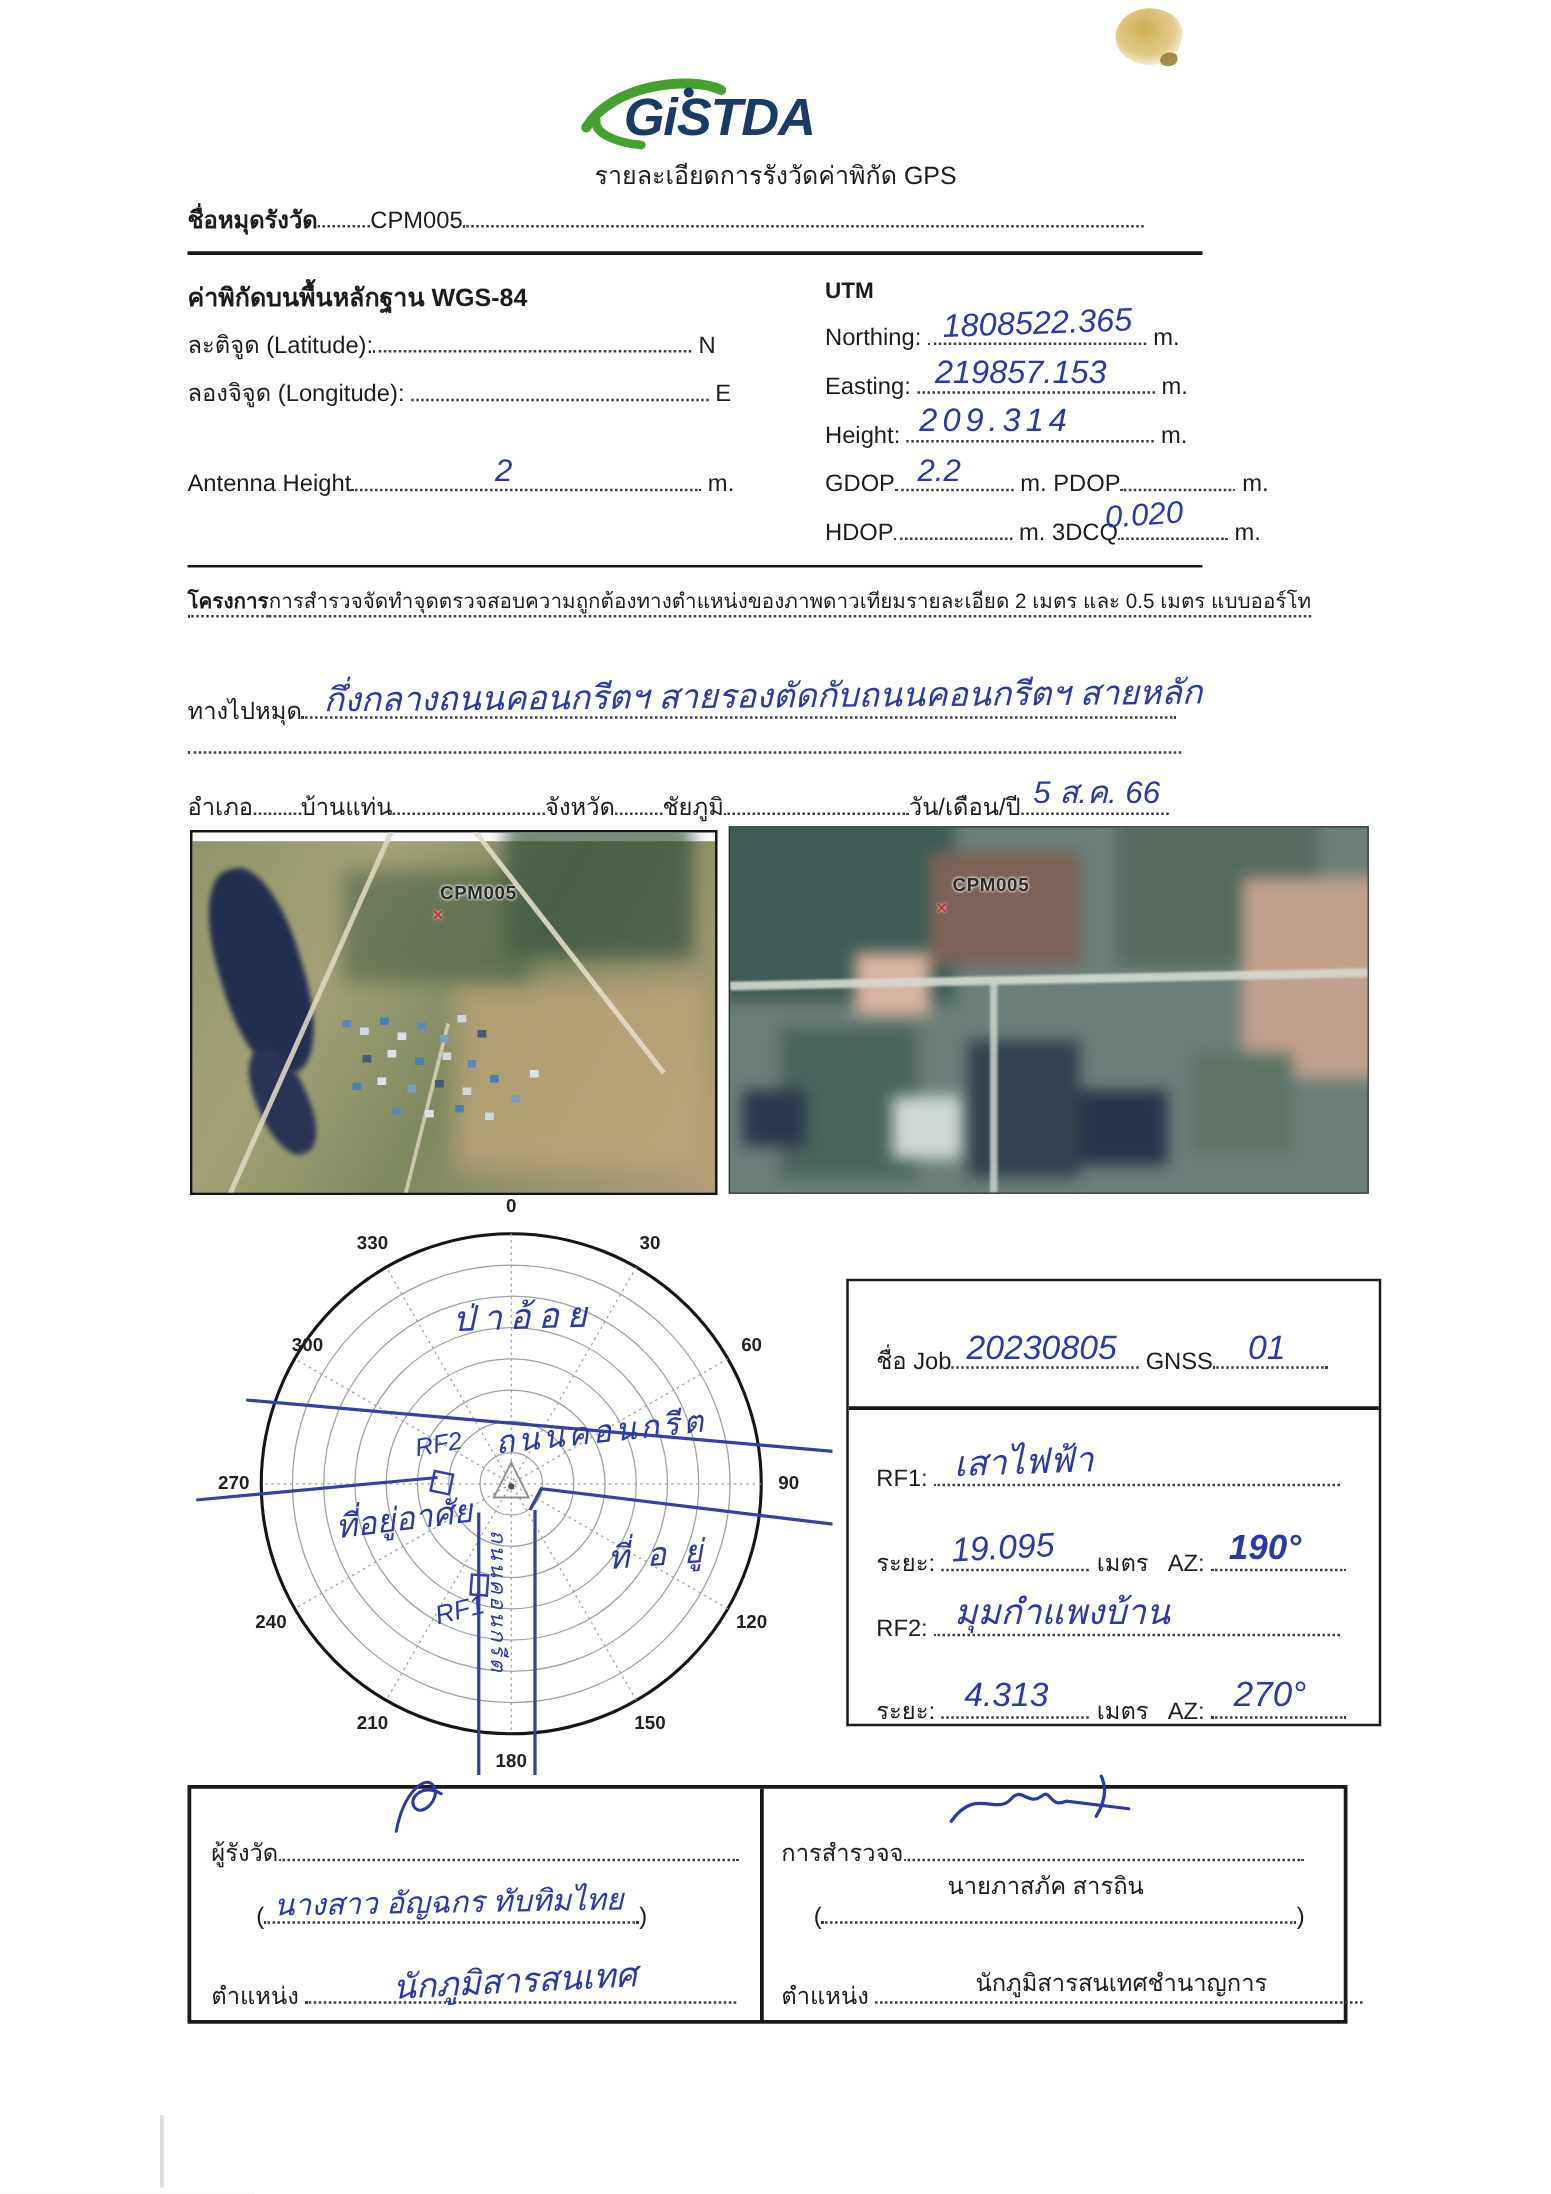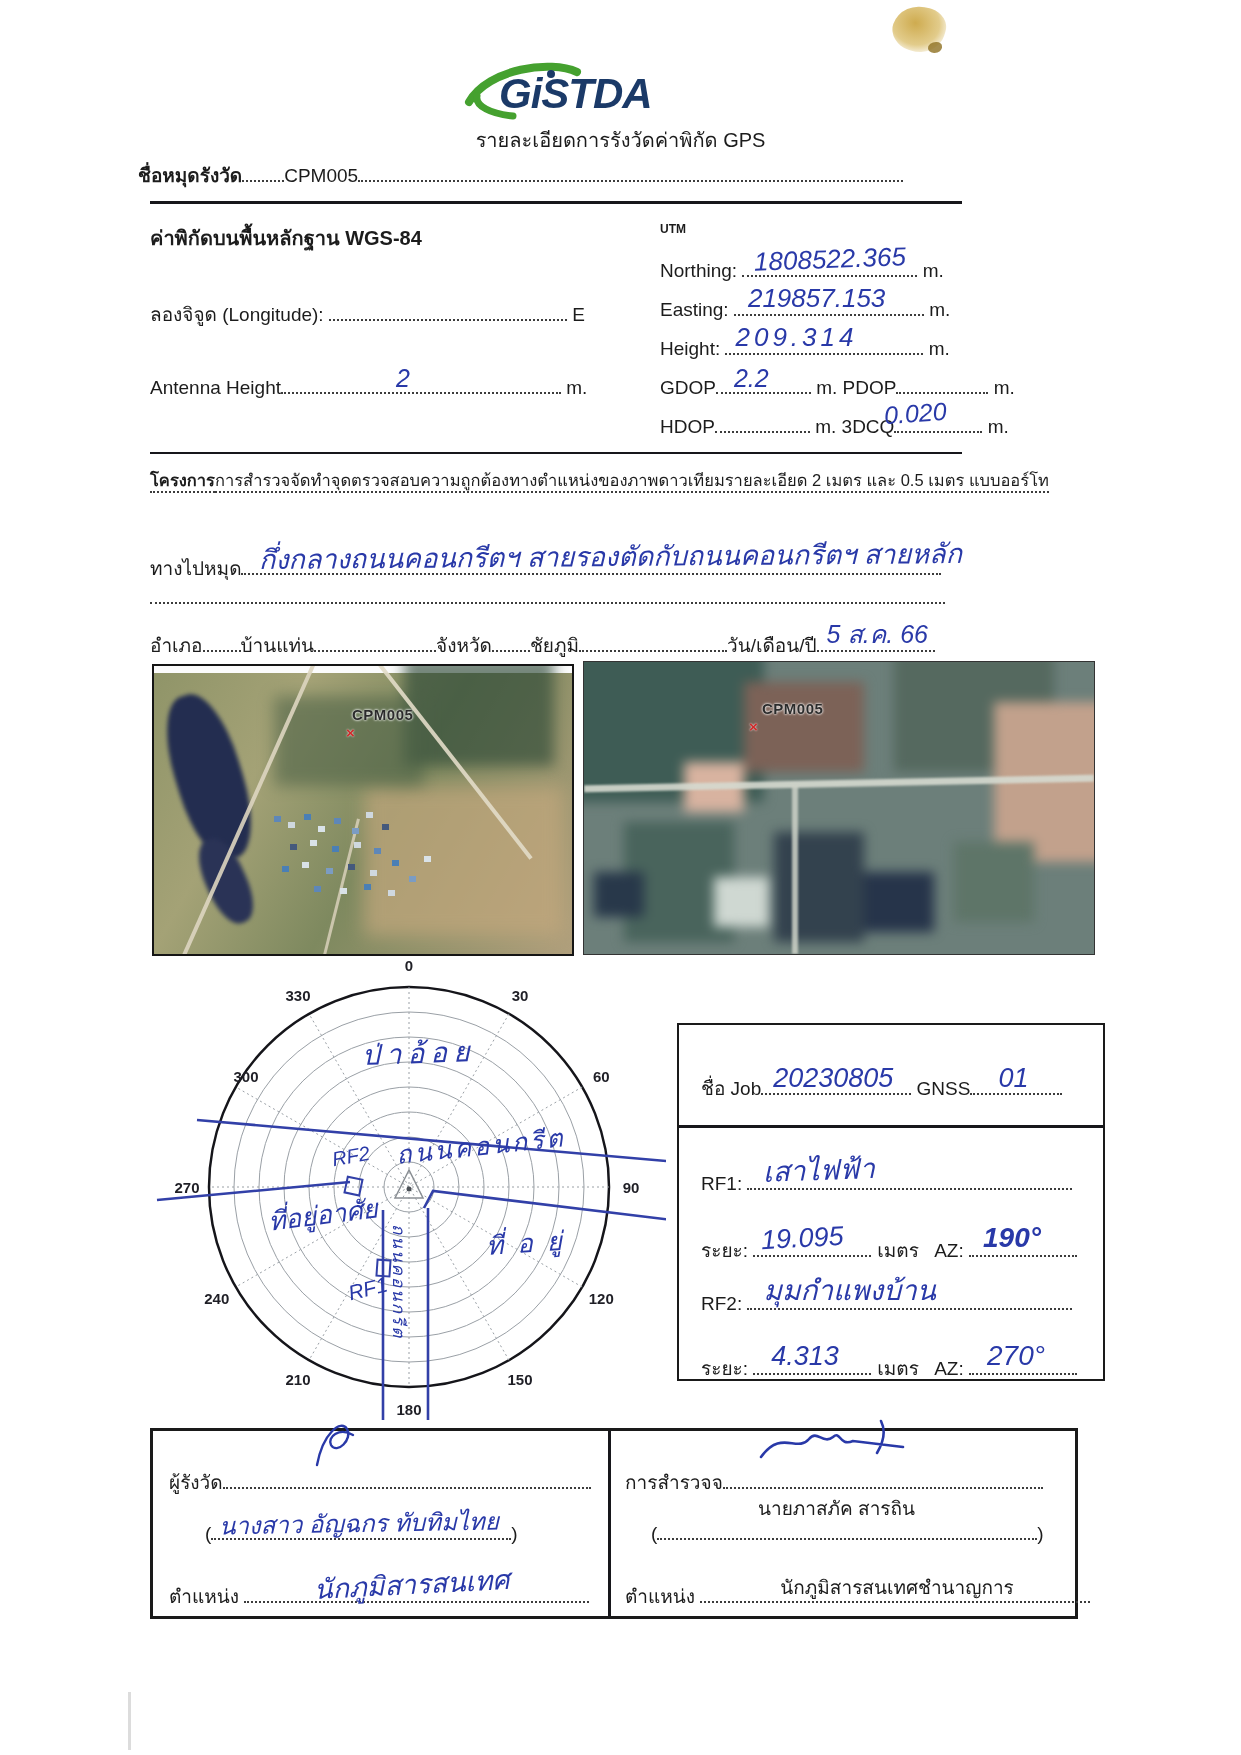--- a/index.html
+++ b/index.html
@@ -40,34 +40,37 @@
       <g>
         <path d="M14,44 C34,10 96,2 122,14" stroke="#45a12f" stroke-width="8" fill="none" stroke-linecap="round"></path>
         <path d="M58,58 C36,56 20,48 22,38" stroke="#45a12f" stroke-width="7" fill="none" stroke-linecap="round"></path>
       </g>
       <text x="44" y="50" font-size="42" font-weight="bold" font-style="italic" fill="#1b3a68" letter-spacing="-1">GiSTDA</text>
       <circle cx="96" cy="16" r="4" fill="#1b3a68"></circle>
     </svg>
   </div>
   <div class="abs t" style="left:0;top:124px;width:1241px;text-align:center;font-size:20px;">รายละเอียดการรังวัดค่าพิกัด GPS</div>
 
-  <div class="abs t" style="left:138px;top:160px;text-align:center;">
+  <div class="abs t" style="left:150px;top:160px;text-align:center;">
     <span class="b">ชื่อหมุดรังวัด</span><span class="leader" style="width:42px;"></span><span>CPM005</span><span class="leader" style="width:545px;"></span>
   </div>
   <div class="rule" style="left:150px;top:201px;width:812px;height:3px;"></div>
 
   <div class="abs t b" style="left:150px;top:222px;font-size:20px;">ค่าพิกัดบนพื้นหลักฐาน WGS-84</div>
+  <div class="abs t" style="left:150px;top:260px;">
+    <span>ละติจูด (Latitude):</span><span class="leader" style="width:255px;"></span> <span>N</span>
+  </div>
   <div class="abs t" style="left:150px;top:299px;">
     <span>ลองจิจูด (Longitude):</span> <span class="leader" style="width:238px;"></span> <span>E</span>
   </div>
   <div class="abs t" style="left:150px;top:377px;">
     <span>Antenna Height</span><span class="leader" style="width:280px;"><span class="hw" style="left:115px;font-size:25px;">2</span></span> <span>m.</span>
   </div>
 
-  <div class="abs t b" style="left:660px;top:222px;font-size:12px;">UTM</div>
+  <div class="abs t b" style="left:660px;top:222px;font-size:18px;">UTM</div>
   <div class="abs t" style="left:660px;top:260px;">
     <span>Northing:</span> <span class="leader" style="width:175px;"><span class="hw" style="left:12px;bottom:3px;font-size:26px;transform:rotate(-2deg);">1808522.365</span></span> <span>m.</span>
   </div>
   <div class="abs t" style="left:660px;top:299px;">
     <span>Easting:</span> <span class="leader" style="width:190px;"><span class="hw" style="left:14px;bottom:3px;font-size:26px;">219857.153</span></span> <span>m.</span>
   </div>
   <div class="abs t" style="left:660px;top:338px;">
     <span>Height:</span> <span class="leader" style="width:198px;"><span class="hw" style="left:10px;bottom:3px;font-size:26px;letter-spacing:4px;">209.314</span></span> <span>m.</span>
   </div>
   <div class="abs t" style="left:660px;top:377px;">

